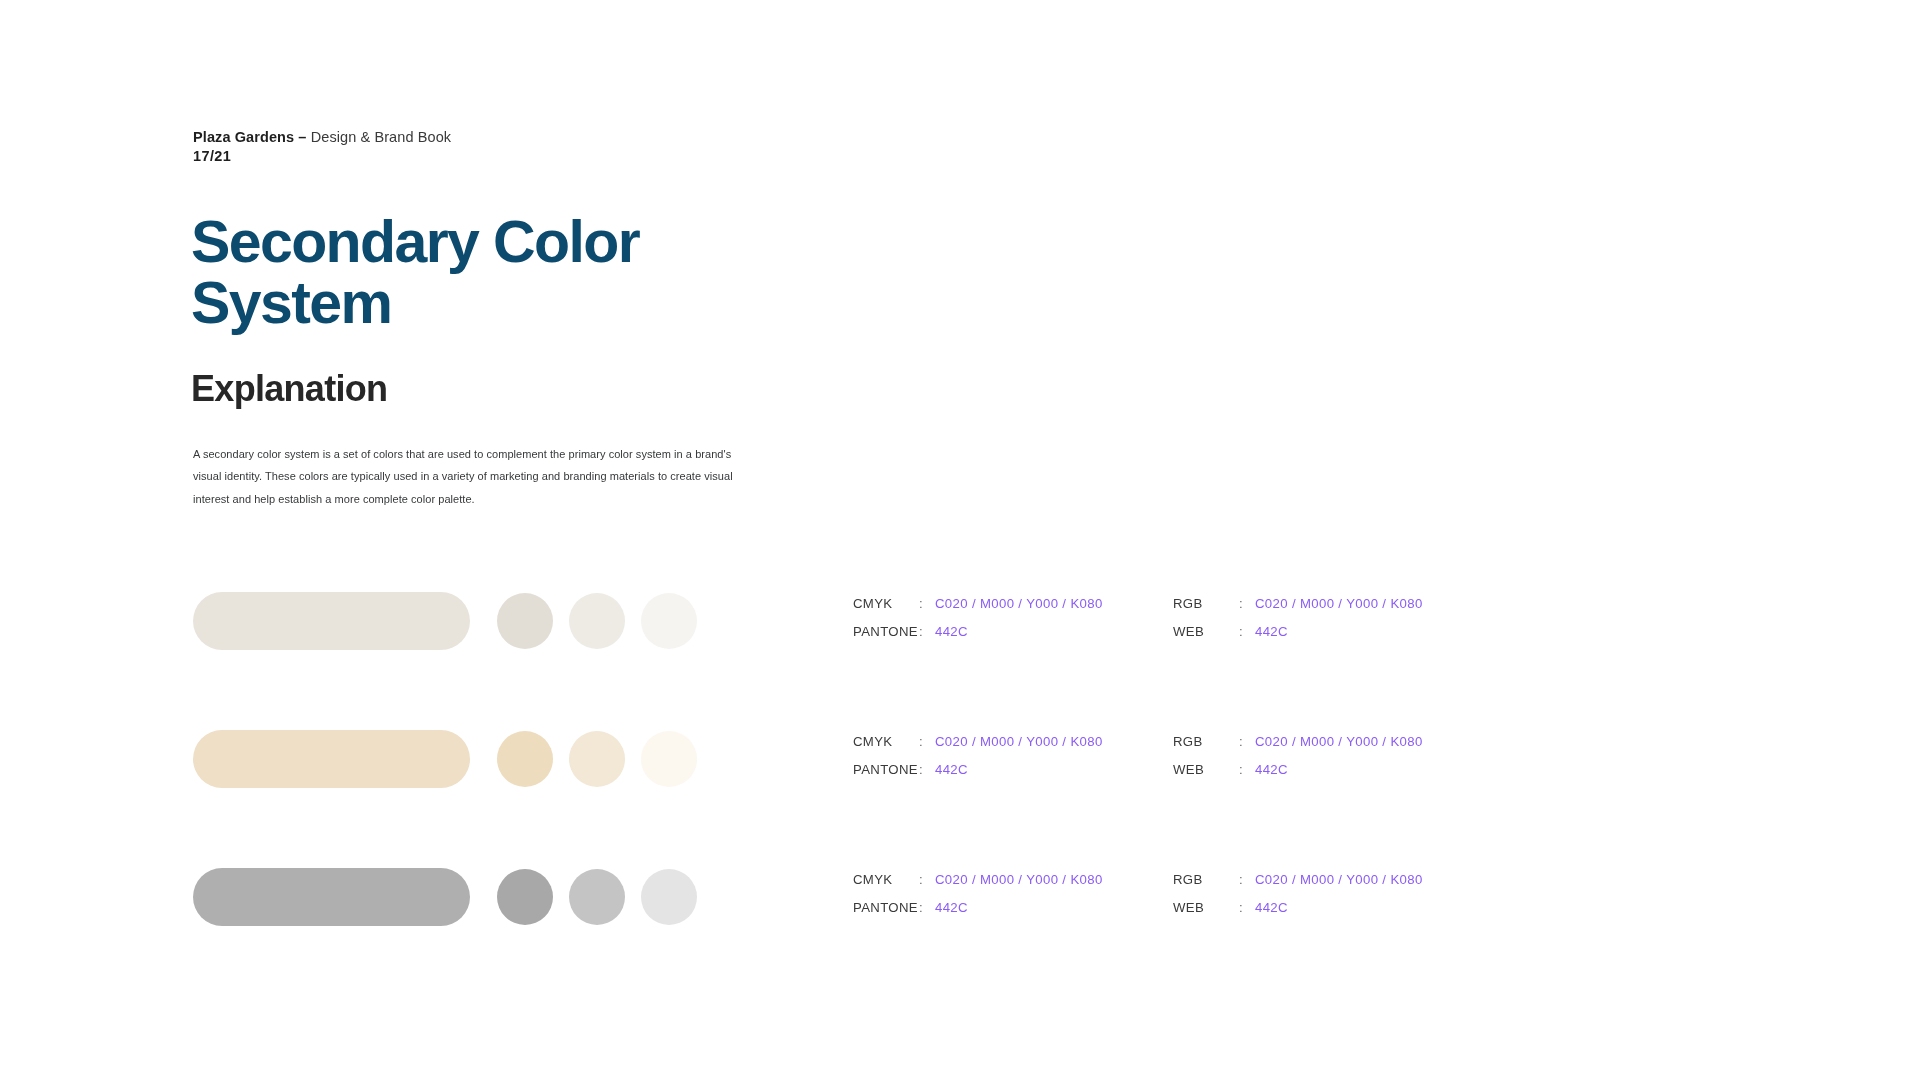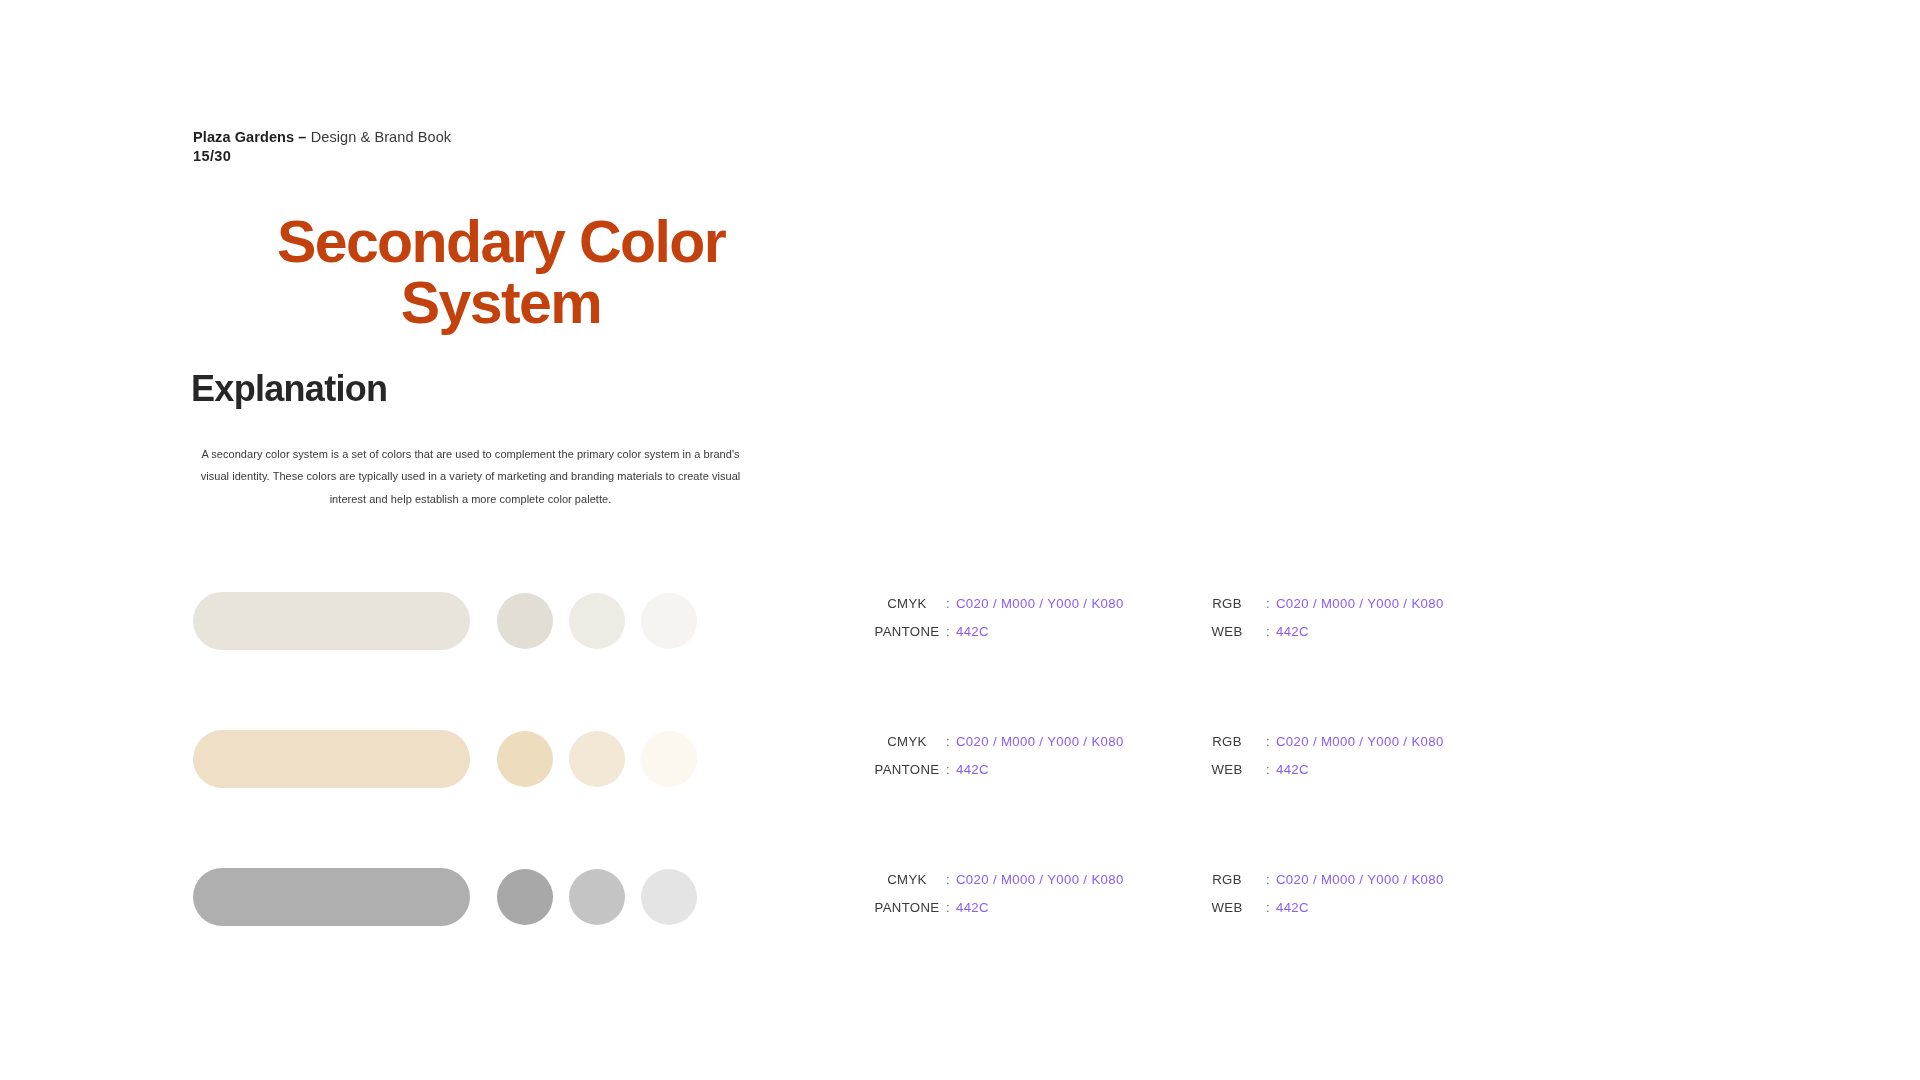--- a/index.html
+++ b/index.html
@@ -11,21 +11,20 @@
     font-family: "Liberation Sans", sans-serif;
     -webkit-font-smoothing: antialiased;
   }
 
   .page {
     position: relative;
     width: 1920px;
     height: 1080px;
     background: #ffffff;
     overflow: hidden;
-    text-align: center;
   }
 
   
   .running-head {
     position: absolute;
     left: 193px;
     top: 128px;
     font-size: 14.5px;
     line-height: 19px;
     color: #2b2b2b;
@@ -52,21 +51,21 @@
 
   
   .title {
     position: absolute;
     left: 191px;
     top: 212px;
     width: 620px;
     font-size: 59px;
     line-height: 61px;
     font-weight: 700;
-    color: #c2410c;
+    color: #0c4a6e;
     letter-spacing: -1.6px;
   }
 
   .section-heading {
     position: absolute;
     left: 191px;
     top: 372px;
     font-size: 36px;
     line-height: 34px;
     font-weight: 700;
@@ -127,21 +126,20 @@
   
   .spec-block {
     position: absolute;
     left: 853px;
     top: 4px;
     display: flex;
     gap: 0;
     font-size: 13.2px;
     color: #3a3a3a;
     letter-spacing: 0.35px;
-    margin-left: 21px;
   }
 
   .spec-col { width: 320px; }
   .spec-col.right { width: 320px; }
 
   .spec-line {
     display: flex;
     align-items: baseline;
     height: 28px;
   }
@@ -163,21 +161,21 @@
 </style>
 </head>
 <body>
 
 <div class="page">
 
   <div class="running-head">
     <span class="brand">Plaza Gardens –</span><span class="subtitle"> Design &amp; Brand Book</span>
   </div>
 
-  <div class="page-number">15/30</div>
+  <div class="page-number">17/21</div>
 
   <h1 class="title">Secondary Color System</h1>
 
   <h2 class="section-heading">Explanation</h2>
 
   <p class="body-copy">A secondary color system is a set of colors that are used to complement the primary color system in a brand's visual identity. These colors are typically used in a variety of marketing and branding materials to create visual interest and help establish a more complete color palette.</p>
 
   <div class="palette" id="palette">
       <div class="palette-row">
         <div class="swatch-group">

